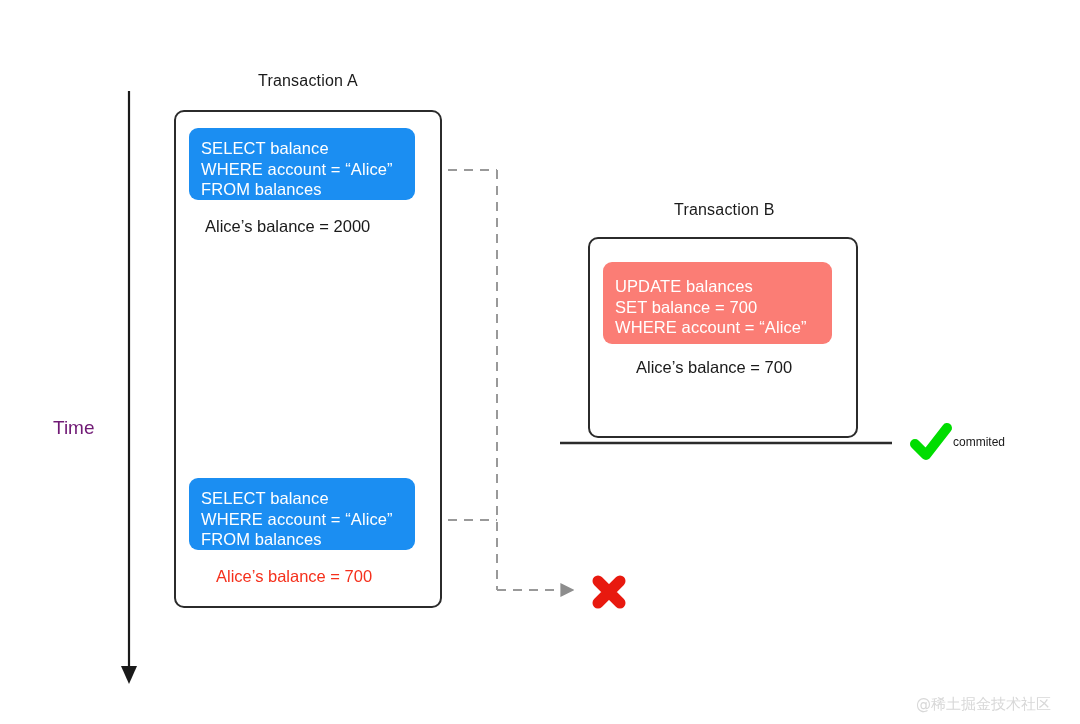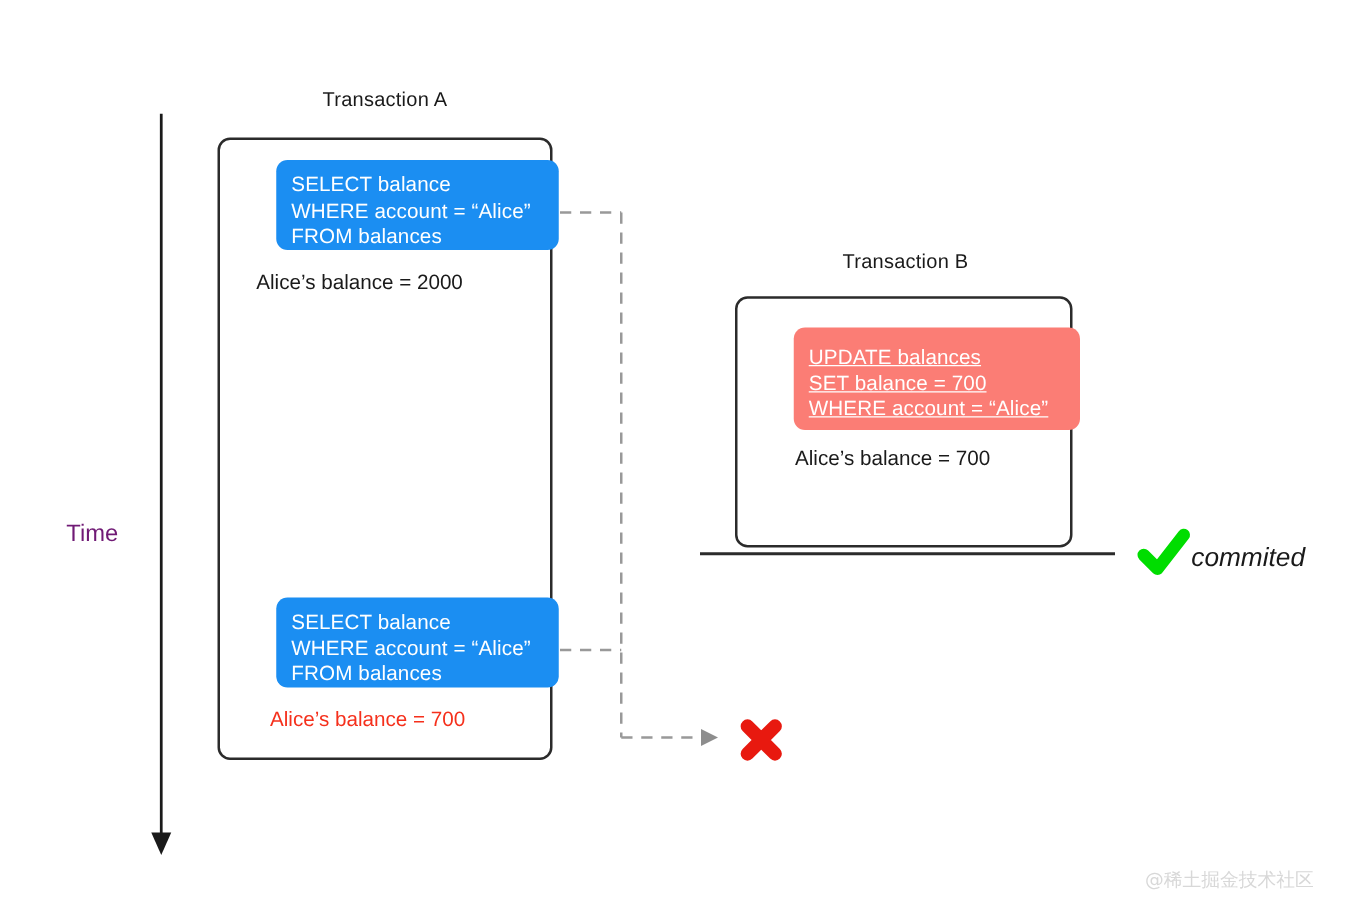--- a/index.html
+++ b/index.html
@@ -54,21 +54,20 @@
   .sql-chip {
     position: absolute;
     border-radius: 9px;
     box-sizing: border-box;
     padding: 10px 12px 11px 12px;
     color: #ffffff;
     font-size: 16.5px;
     line-height: 20.5px;
     white-space: pre;
     letter-spacing: 0.1px;
-    margin-left: 32px;
   }
   .sql-chip.blue { background: #1b8ef2; }
   .sql-chip.salmon { background: #fb7d75; }
 
   
   .result-line {
     position: absolute;
     font-size: 16.5px;
     color: #1a1a1a;
     white-space: nowrap;
@@ -77,23 +76,22 @@
 
   
   .annot {
     position: absolute;
     display: flex;
     align-items: center;
     gap: 4px;
     white-space: nowrap;
   }
   .annot .annot-text {
-    font-size: 21px;
+    font-size: 12px;
     color: #1a1a1a;
-    font-style: italic;
   }
 
   
   .watermark {
     position: absolute;
     font-size: 15px;
     color: #d8d8d8;
     white-space: nowrap;
     font-family: "DejaVu Sans", sans-serif;
     text-align: center;
@@ -163,21 +161,21 @@
   <div class="sql-chip blue" style="left:189px; top:478px; width:226px; height:72px;">SELECT balance
 WHERE account = “Alice”
 FROM balances</div>
 
   <div class="result-line alert" style="left:216px; top:567px;">Alice’s balance = 700</div>
 
   <div class="tx-title" style="left:674px; top:201px;text-align:right;">Transaction B</div>
 
   <div class="tx-frame" style="left:588px; top:237px; width:270px; height:201px;"></div>
 
-  <div class="sql-chip salmon" style="left:603px; top:262px; width:229px; height:82px; padding-top:14px;text-decoration:underline;">UPDATE balances
+  <div class="sql-chip salmon" style="left:603px; top:262px; width:229px; height:82px; padding-top:14px;">UPDATE balances
 SET balance = 700
 WHERE account = “Alice”</div>
 
   <div class="result-line" style="left:636px; top:358px;">Alice’s balance = 700</div>
 
   <div class="annot" style="left:953px; top:435px;">
     <span class="annot-text">commited</span>
   </div>
 
 

